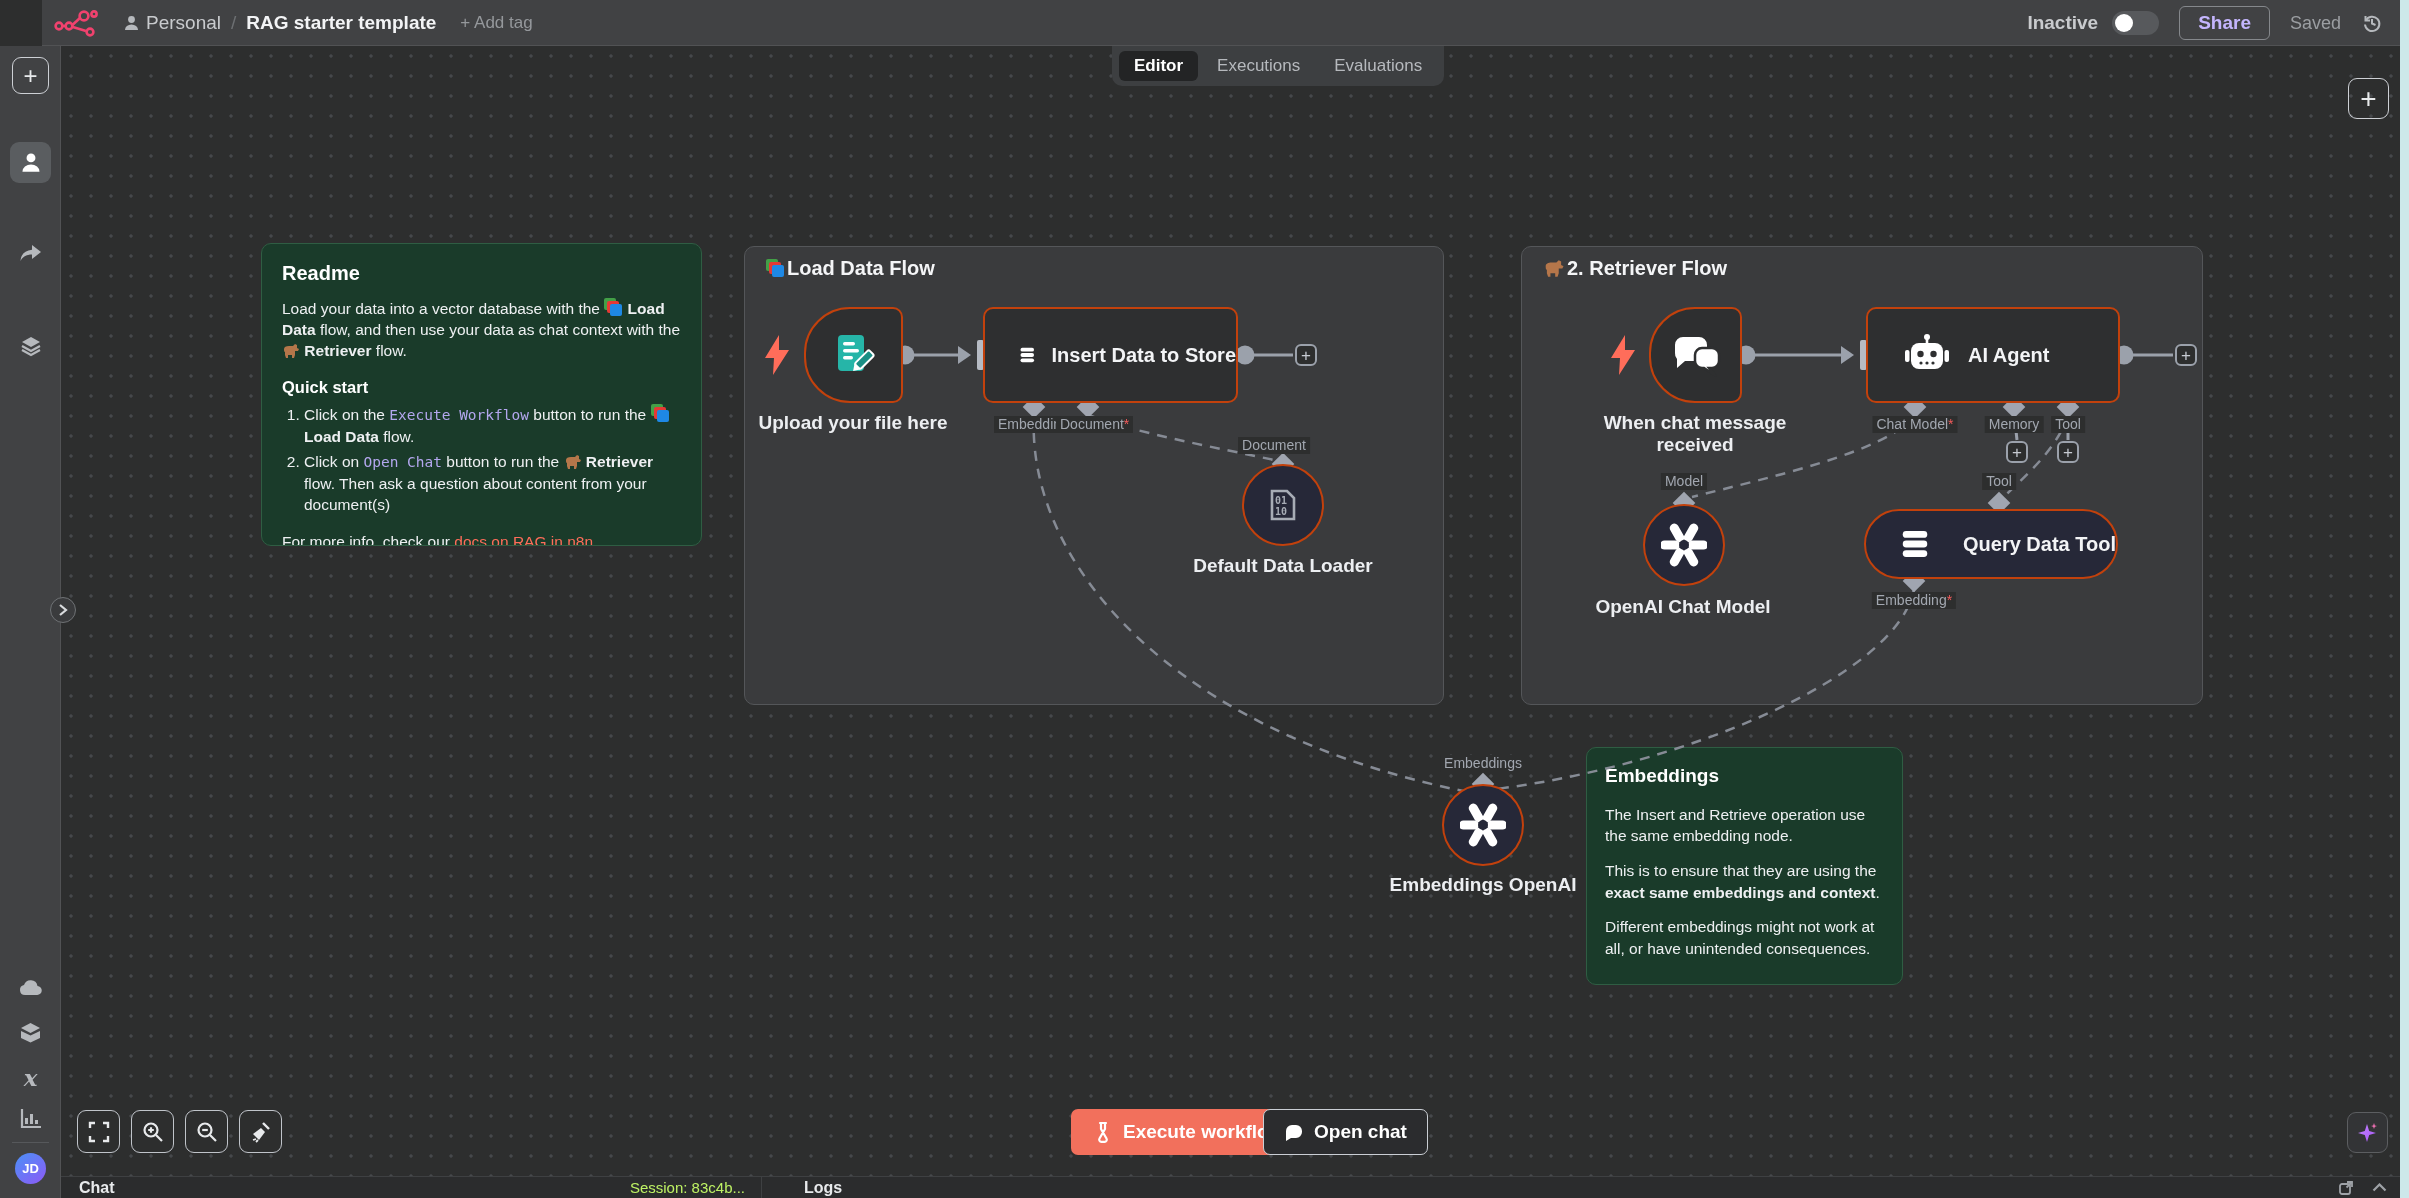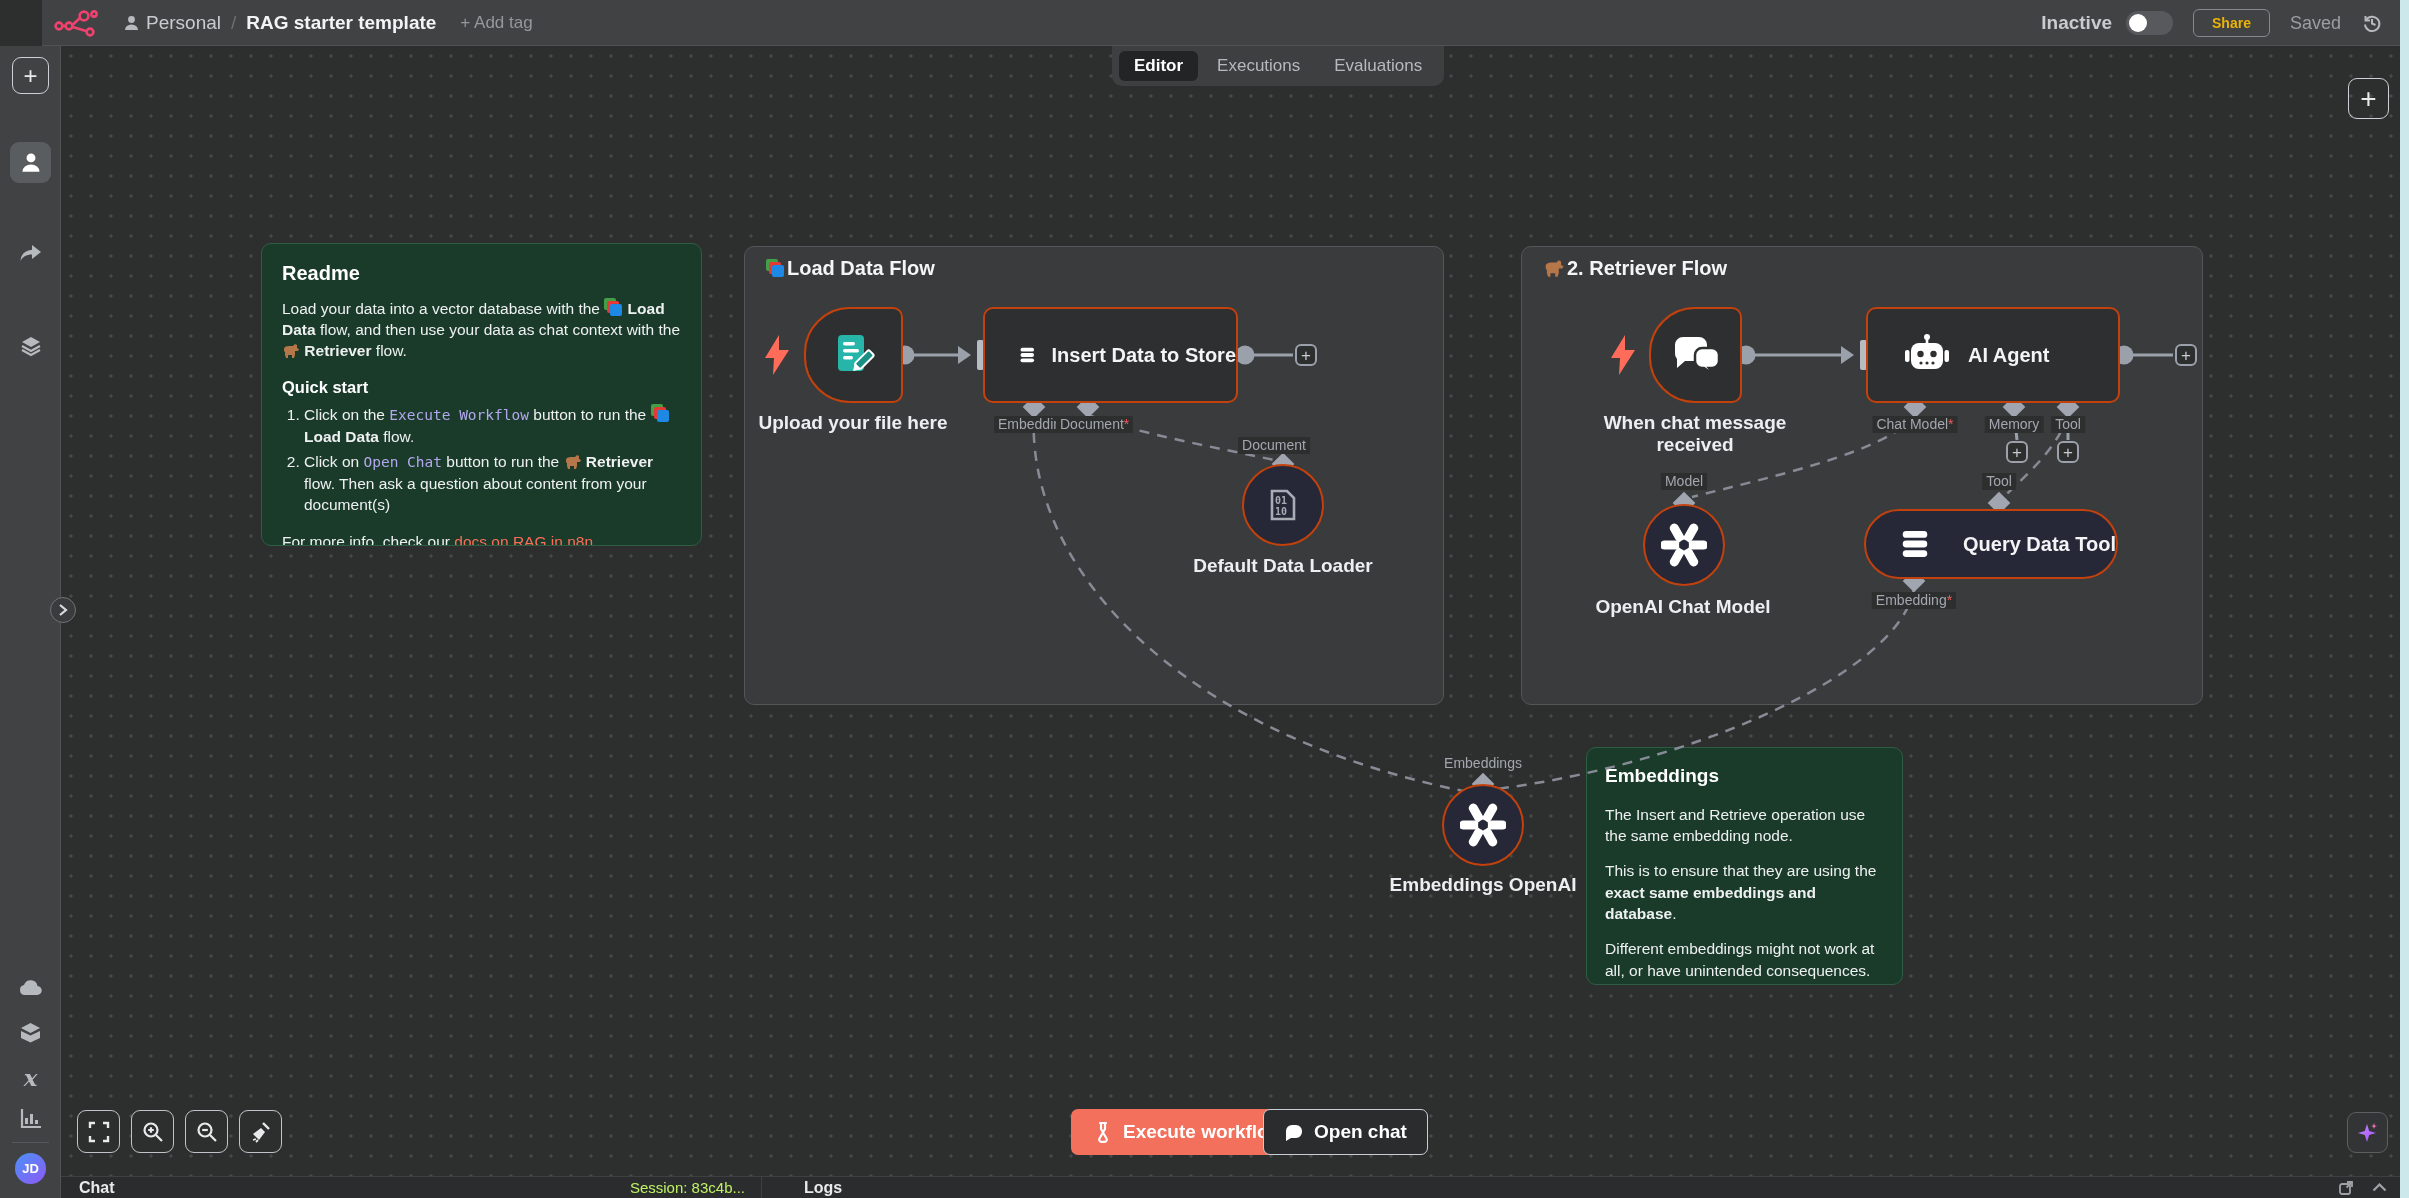--- a/index.html
+++ b/index.html
@@ -13,21 +13,21 @@
   .logo { position:absolute; left:12px; top:9px; }
   .breadcrumb { position:absolute; left:82px; top:0; height:46px; display:flex; align-items:center; gap:10px; }
   .bc-project { display:flex; align-items:center; gap:7px; color:#c9cbce; font-size:19px; }
   .bc-sep { color:#6d7073; font-size:19px; }
   .bc-title { color:#f3f4f6; font-size:19px; font-weight:700; }
   .bc-addtag { color:#95989c; font-size:17px; margin-left:14px; }
   .topbar-right { position:absolute; right:26px; top:0; height:46px; display:flex; align-items:center; gap:20px; }
   .inactive-label { color:#c9cbce; font-size:19px;font-weight:bold; }
   .toggle { width:47px; height:24px; border-radius:12px; background:#57595c; position:relative; margin-left:-6px; }
   .toggle .knob { position:absolute; left:3px; top:3px; width:18px; height:18px; border-radius:50%; background:#fff; }
-  .share-btn { border:1px solid #85888c; border-radius:6px; color:#eab308; font-size:14px; font-weight:600;
+  .share-btn { border:1px solid #85888c; border-radius:6px; color:#c4b5fd; font-size:19px; font-weight:600;
     padding:5px 18px; background:transparent; }
   .saved-label { color:#9b9ea2; font-size:18px; }
   .iconbtn { background:none; border:none; display:flex; align-items:center; }
 
   .tabs { position:absolute; left:1112px; top:46px; background:#3d3f41; border-radius:0 0 10px 10px;
     display:flex; align-items:center; padding:5px 7px; gap:4px; z-index:21; }
   .tab { font-size:17px; color:#b6b9bd; padding:5px 15px; border-radius:6px; white-space:nowrap; }
   .tab.active { background:#232425; color:#ffffff; font-weight:700; }
 
   .sidebar { position:absolute; left:0; top:46px; width:61px; height:1152px; background:#414244;
@@ -164,21 +164,21 @@
     <svg width="22" height="19" viewBox="0 0 18 16">
         <path fill="#b5764a" d="M2 6c0-2 2-3 5-3h4l2-2 2 1v3l2 1-1 2h-3v4l-1 3h-2v-3H6v3H4l-1-3V9C2 9 2 7 2 6z"></path>
       </svg>
     <span>2. Retriever Flow</span>
   </div>
 
   <div class="sticky green" style="left:1586px; top:747px; width:317px; height:238px;">
     <div class="note-body">
       <h3>Embeddings</h3>
       <p>The Insert and Retrieve operation use the same embedding node.</p>
-      <p><span>This is to ensure that they are using the </span><b>exact same embeddings and database</b><span>.</span></p>
+      <p><span>This is to ensure that they are using the </span><b>exact same embeddings and context</b><span>.</span></p>
       <p>Different embeddings might not work at all, or have unintended consequences.</p>
     </div>
   </div>
 
   <svg class="wires" width="2409" height="1198" viewBox="0 0 2409 1198">
     <g stroke="#9ba1ab" stroke-width="3" fill="none">
       <path d="M905 355 L958 355"></path>
       <path d="M1245 355 L1293 355"></path>
       <path d="M1746 355 L1841 355"></path>
       <path d="M2124 355 L2173 355"></path>

